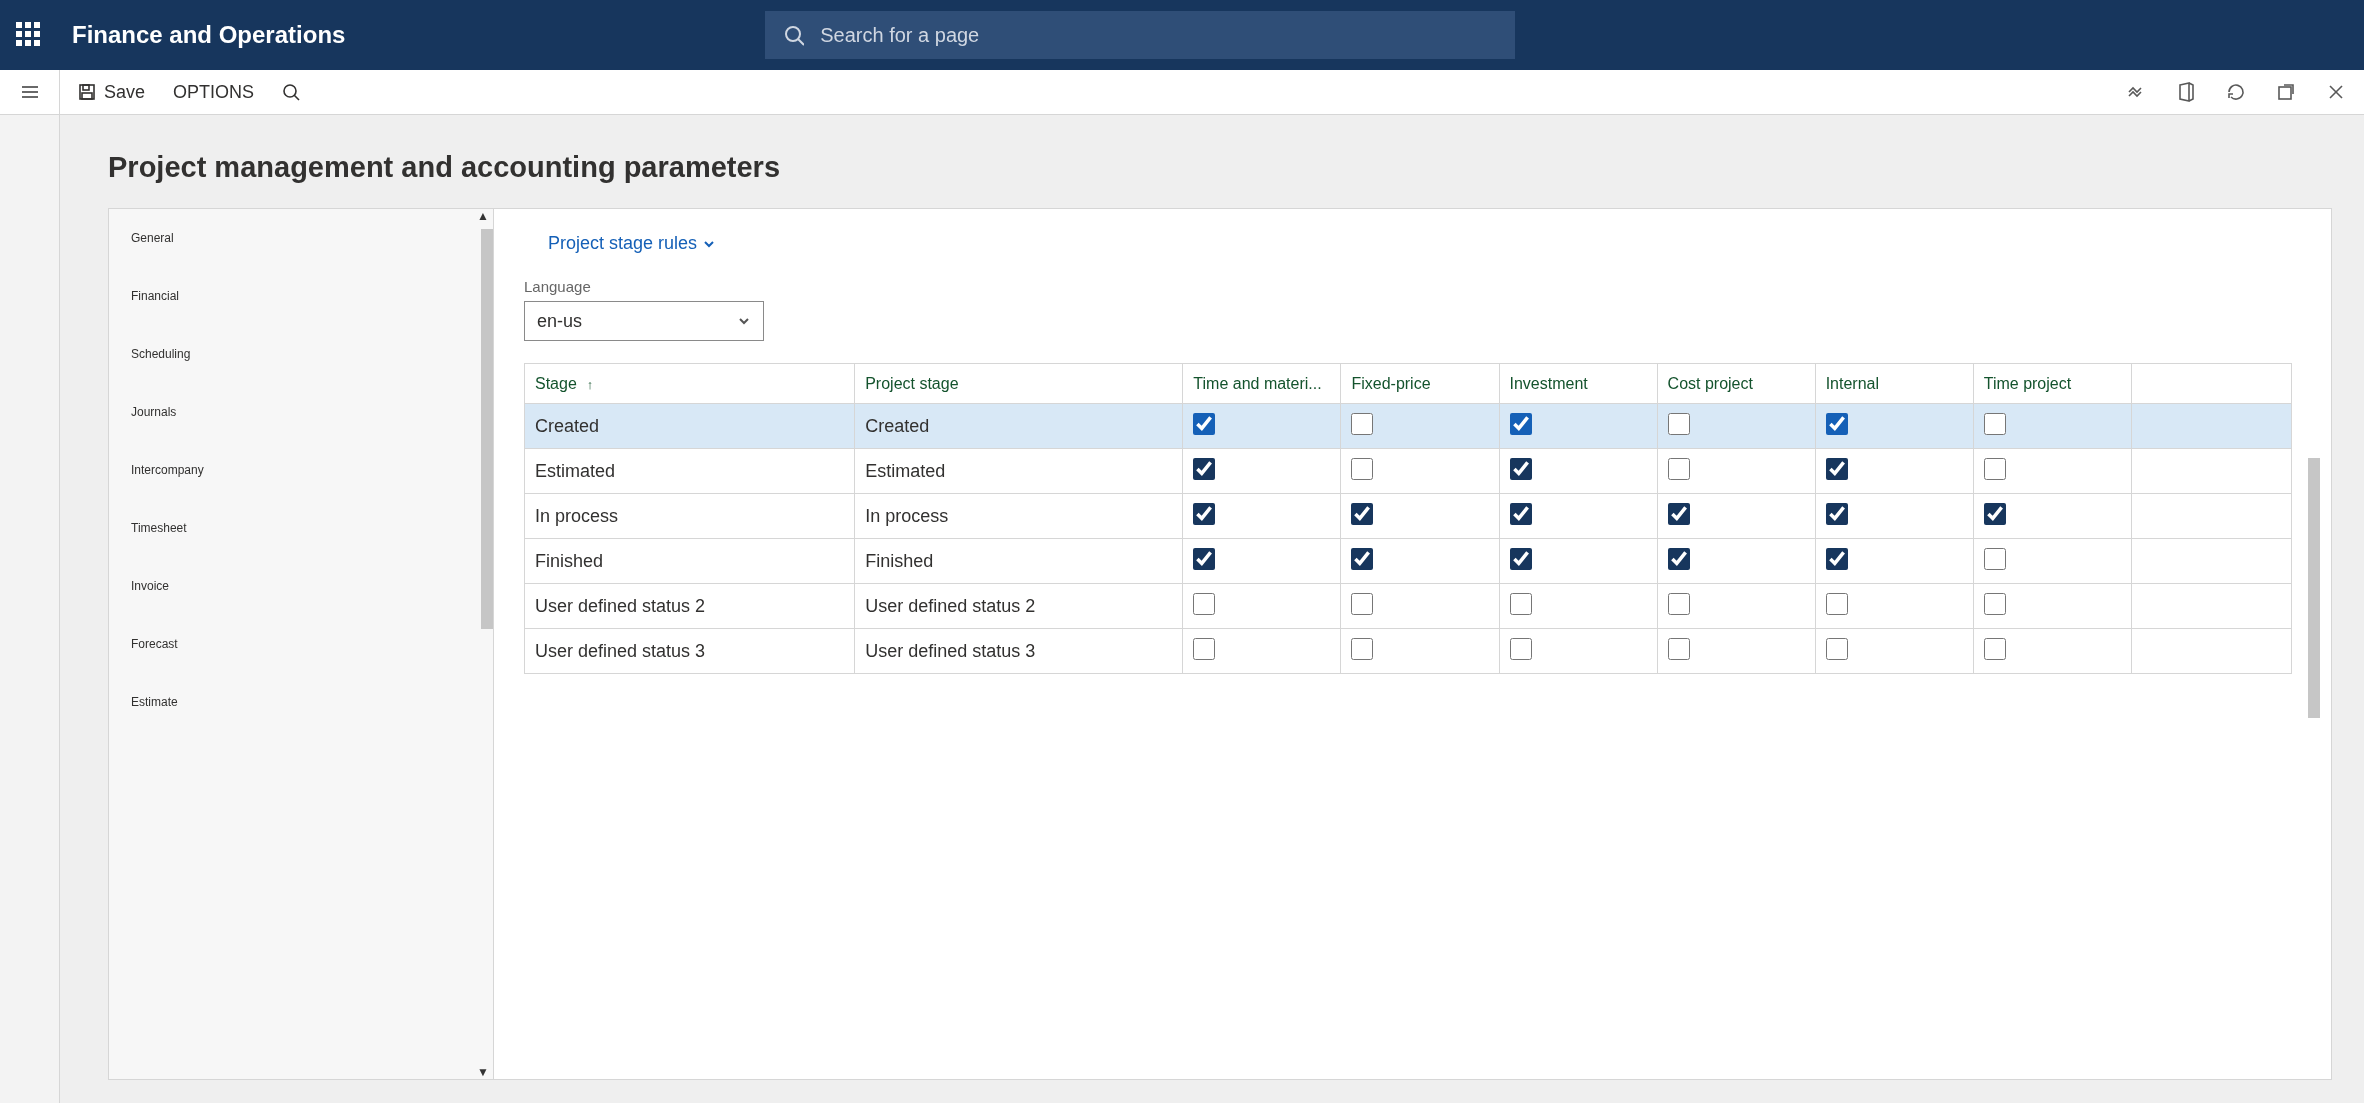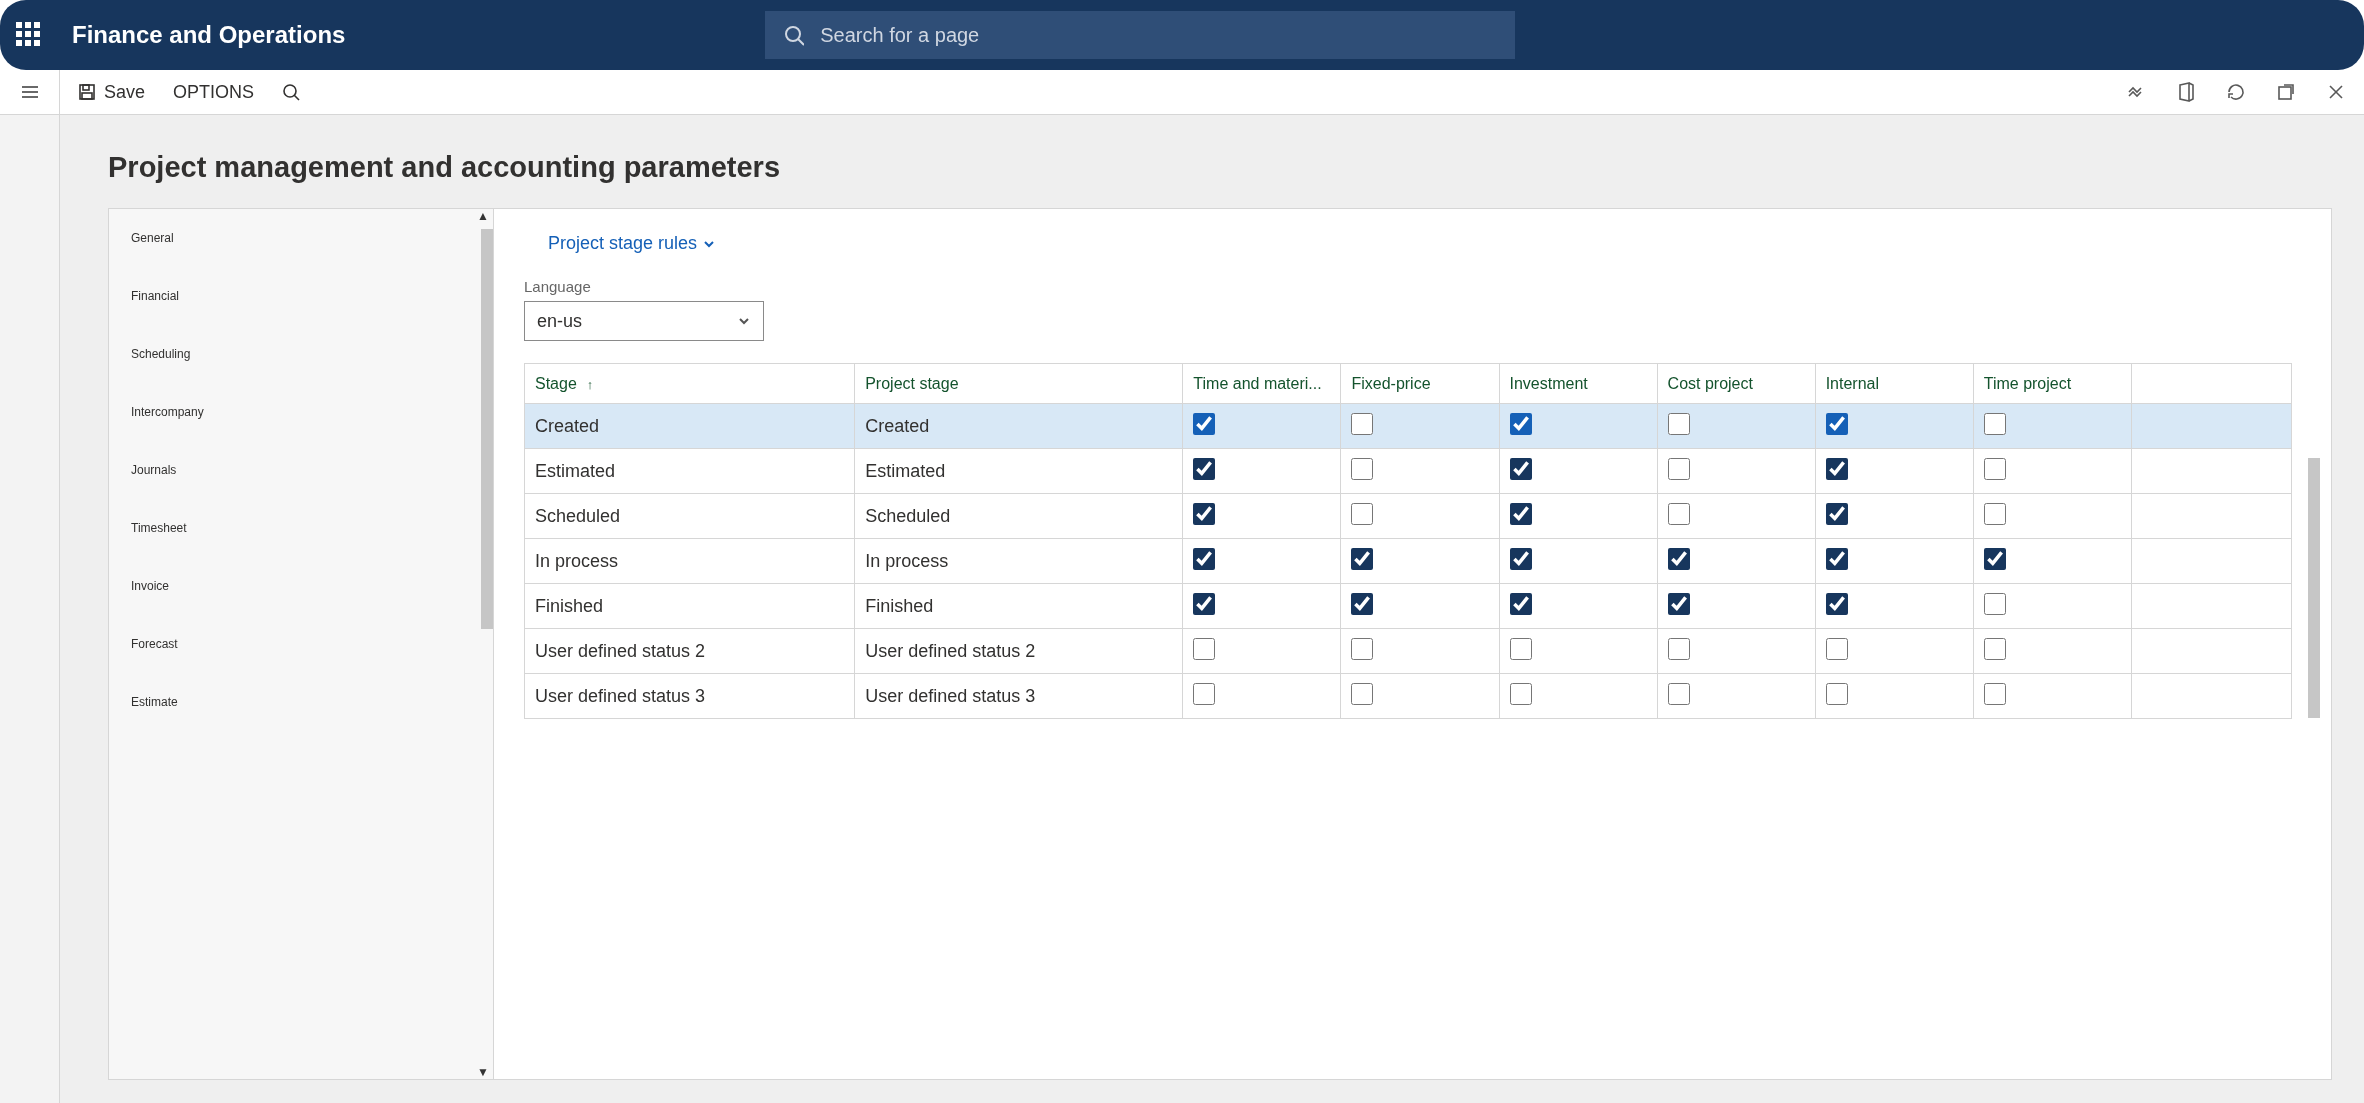--- a/index.html
+++ b/index.html
@@ -1,19 +1,19 @@
 <!DOCTYPE html>
 <html><head>
 <meta charset="utf-8">
 <style>
 * { box-sizing: border-box; margin: 0; padding: 0; }
 body { font-family: "Segoe UI", Arial, sans-serif; font-size: 14px; background: #fff; color: #323130; width: 2364px; height: 1103px; overflow: hidden; }
 
 
-.topbar { display: flex; align-items: center; height: 70px; background: #17365d; color: #fff; padding: 0 16px; border-radius: 26px; }
+.topbar { display: flex; align-items: center; height: 70px; background: #17365d; color: #fff; padding: 0 16px; }
 .waffle { width: 26px; height: 26px; display: grid; grid-template-columns: repeat(3, 6px); grid-template-rows: repeat(3,6px); gap: 3px; margin-right: 30px; cursor: pointer; }
 .waffle span { background: #fff; }
 .app-title { font-size: 24px; font-weight: 600; margin-right: 420px; }
 .searchbox { flex: 0 0 750px; height: 48px; background: #2f4e77; display: flex; align-items: center; padding: 0 18px; border-radius: 0; }
 .searchbox svg { width: 22px; height: 22px; fill: none; stroke: #d0d7e2; stroke-width: 2; margin-right: 16px; }
 .searchbox input { background: transparent; border: 0; outline: 0; color: #d0d7e2; font-size: 20px; width: 100%; }
 .searchbox input::placeholder { color: #d0d7e2; }
 .topbar-right { margin-left: auto; display: flex; align-items: center; gap: 36px; font-size: 20px; }
 .topbar-right .ico { width: 26px; height: 26px; stroke: #fff; fill: none; stroke-width: 1.6; cursor: pointer; }
 .avatar { width: 36px; height: 36px; border-radius: 50%; background: linear-gradient(135deg,#c9956b,#8a5c3a); }
@@ -145,22 +145,22 @@
   <div class="canvas">
     <div class="page-title">Project management and accounting parameters</div>
     <div class="panel-row">
       <div class="sidenav-wrap">
         <div class="sidenav">
           <div class="arrow up">▲</div>
           <div id="sidenav-items">
               <div class="sidenav-item">General</div>
               <div class="sidenav-item">Financial</div>
               <div class="sidenav-item">Scheduling</div>
+              <div class="sidenav-item">Journals</div>
               <div class="sidenav-item">Intercompany</div>
-              <div class="sidenav-item">Journals</div>
               <div class="sidenav-item">Timesheet</div>
               <div class="sidenav-item">Invoice</div>
               <div class="sidenav-item">Forecast</div>
               <div class="sidenav-item">Estimate</div>
             </div>
           <div class="arrow down">▼</div>
           <div class="nav-scroll-thumb"></div>
         </div>
       </div>
       <div class="main-panel-wrap">
@@ -209,31 +209,20 @@
                   <td>Estimated</td>
                   <td><input type="checkbox" class="big" checked="" style=""></td>
                   <td><input type="checkbox" class="big" style=""></td>
                   <td><input type="checkbox" class="big" checked="" style=""></td>
                   <td><input type="checkbox" class="big" style=""></td>
                   <td><input type="checkbox" class="big" checked="" style=""></td>
                   <td><input type="checkbox" class="big" style=""></td>
                   <td class="col-spacer"></td>
                 </tr>
                 <tr>
-                  <td>Scheduled</td>
-                  <td>Scheduled</td>
-                  <td><input type="checkbox" class="big" checked="" style=""></td>
-                  <td><input type="checkbox" class="big" style=""></td>
-                  <td><input type="checkbox" class="big" checked="" style=""></td>
-                  <td><input type="checkbox" class="big" style=""></td>
-                  <td><input type="checkbox" class="big" checked="" style=""></td>
-                  <td><input type="checkbox" class="big" style=""></td>
-                  <td class="col-spacer"></td>
-                </tr>
-                <tr>
                   <td>In process</td>
                   <td>In process</td>
                   <td><input type="checkbox" class="big" checked="" style=""></td>
                   <td><input type="checkbox" class="big" checked="" style=""></td>
                   <td><input type="checkbox" class="big" checked="" style=""></td>
                   <td><input type="checkbox" class="big" checked="" style=""></td>
                   <td><input type="checkbox" class="big" checked="" style=""></td>
                   <td><input type="checkbox" class="big" checked="" style=""></td>
                   <td class="col-spacer"></td>
                 </tr>

